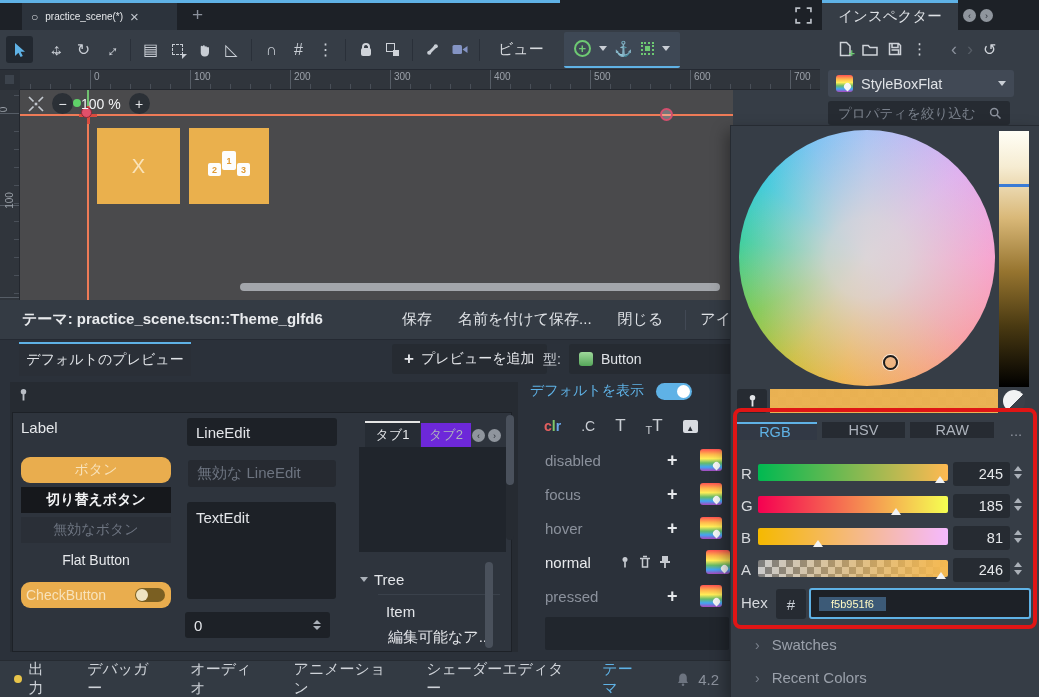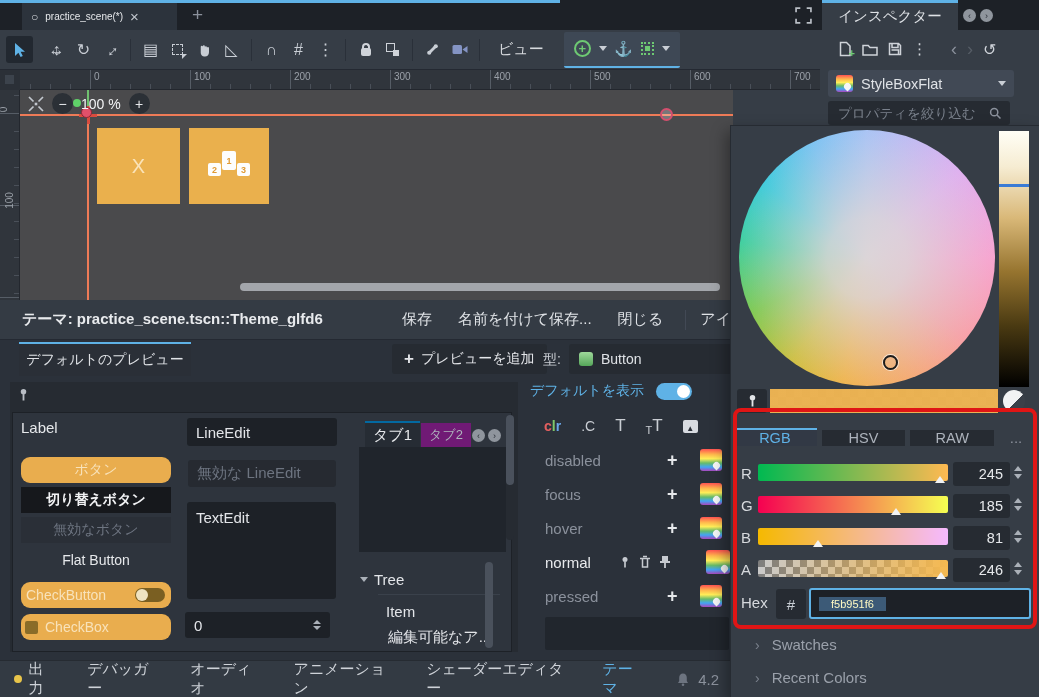--- a/index.html
+++ b/index.html
@@ -86,22 +86,22 @@
   .pv-dis{background:#2a2f37;color:#6d7480;}
   .pv-flat{color:#e6e8eb;background:transparent;}
   .cb-toggle{position:absolute;right:6px;width:30px;height:14px;border-radius:7px;background:#7a5f22;}
   .cb-toggle i{position:absolute;left:1px;top:1px;width:12px;height:12px;border-radius:50%;background:#efe3c2;}
   .cb-box{width:13px;height:13px;background:#8a6c28;border-radius:2px;margin:0 7px 0 4px;flex:0 0 auto;}
   .pv-input{position:absolute;background:#1d2127;border-radius:3px;color:#e3e5e9;display:flex;align-items:center;padding:0 9px;box-sizing:border-box;font-size:15px;}
   .spin-arrows{margin-left:auto;display:flex;flex-direction:column;gap:2px;}
   .spin-arrows i{width:0;height:0;border-left:4px solid transparent;border-right:4px solid transparent;}
   .spin-arrows i.up{border-bottom:4px solid #aab0b8;}
   .spin-arrows i.dn{border-top:4px solid #aab0b8;}
-  .pv-tab1{position:absolute;left:352px;top:8px;width:55px;height:26px;background:#262c34;border-top:2px solid #0369a1;box-sizing:border-box;display:flex;align-items:center;justify-content:center;font-size:15px;color:#e6e8eb;}
-  .pv-tab2{position:absolute;left:408px;top:10px;width:50px;height:24px;background:#701a75;display:flex;align-items:center;justify-content:center;font-size:13px;color:#aeb4bc;}
+  .pv-tab1{position:absolute;left:352px;top:8px;width:55px;height:26px;background:#262c34;border-top:2px solid #e5e5e5;box-sizing:border-box;display:flex;align-items:center;justify-content:center;font-size:13px;color:#e6e8eb;}
+  .pv-tab2{position:absolute;left:408px;top:10px;width:50px;height:24px;background:#6d28d9;display:flex;align-items:center;justify-content:center;font-size:13px;color:#aeb4bc;}
   .circ{width:13px;height:13px;border-radius:50%;background:#8f959d;color:#2a2f37;font-size:9px;display:flex;align-items:center;justify-content:center;}
   .pv-tabpanel{position:absolute;left:346px;top:34px;width:147px;height:105px;background:#20252c;}
   .tree-chev{width:0;height:0;border-left:4px solid transparent;border-right:4px solid transparent;border-top:5px solid #aab0b8;margin-right:6px;}
   .vscroll{position:absolute;border-radius:4px;background:#4a515c;}
   
   .dtabs{position:absolute;left:530px;top:112px;width:200px;height:28px;display:flex;align-items:center;gap:20px;padding-left:14px;}
   .dtab{color:#c9cdd3;font-size:14px;display:flex;align-items:flex-end;}
   .img-ico{width:15px;height:13px;background:#d8dbe0;border-radius:2px;display:flex;align-items:flex-end;justify-content:center;color:#2a2f37;font-size:8px;line-height:9px;}
   .style-row{position:absolute;left:545px;width:188px;height:26px;display:flex;align-items:center;}
   .style-row .nm{color:#8b919c;font-size:15px;}
@@ -135,21 +135,21 @@
   .wheel-cursor{position:absolute;left:144px;top:225px;width:11px;height:11px;border:2px solid #1d1d1d;border-radius:50%;box-shadow:0 0 0 1px rgba(255,255,255,.65);}
   .vslider{position:absolute;left:268px;top:5px;width:30px;height:256px;
     background:linear-gradient(to bottom,#fffef6 0%,#f6ecd2 14%,#d9b878 34%,#96742f 55%,#4a3a12 76%,#000 100%);}
   .vslider i{position:absolute;left:0;top:53px;width:100%;height:3px;background:#3a7bd5;}
   .samplerow{position:absolute;left:6px;top:263px;width:296px;height:24px;display:flex;align-items:center;gap:3px;}
   .eyedrop-btn{width:30px;height:24px;background:#262b32;border-radius:3px;display:flex;align-items:center;justify-content:center;}
   .sample-bar{width:228px;height:24px;background:
       linear-gradient(rgba(236,178,80,.97),rgba(236,178,80,.97)),
       repeating-conic-gradient(#b9b9b9 0 25%,#8b8b8b 0 50%);background-size:100% 100%,16px 16px;}
   .compare-circ{width:22px;height:22px;border-radius:50%;background:linear-gradient(135deg,#f2f3f4 55%,#3a4049 55%);margin-left:2px;}
-  .cp-tabs{position:absolute;left:2px;top:296px;width:300px;height:24px;display:flex;align-items:flex-end;gap:5px;}
+  .cp-tabs{position:absolute;left:2px;top:296px;width:300px;height:24px;display:flex;align-items:flex-start;gap:5px;}
   .cp-tab{flex:1;display:flex;align-items:center;justify-content:center;font-size:14.5px;background:#262b32;color:#adb3bc;}
   .cp-tab.active{background:#323945;border-top:2px solid #5fb2e6;box-sizing:border-box;color:#5fb2e6;}
   .cp-more{width:34px;display:flex;align-items:center;justify-content:center;color:#8b919c;background:transparent;}
   .sl-row{position:absolute;left:0;width:308px;height:26px;}
   .sl-row .lbl{position:absolute;left:10px;top:3px;color:#d6d9dd;}
   .track{position:absolute;left:27px;top:2px;width:190px;height:17px;border-radius:2px;}
   .thumb{position:absolute;top:12px;width:0;height:0;border-left:5px solid transparent;border-right:5px solid transparent;border-bottom:7px solid #f2f3f4;}
   .valbox{position:absolute;left:222px;top:0;width:57px;height:24px;background:#262b32;border-radius:3px;color:#e6e8eb;display:flex;align-items:center;justify-content:flex-end;padding-right:7px;box-sizing:border-box;font-size:14.5px;}
   .spin2{position:absolute;left:283px;top:4px;display:flex;flex-direction:column;gap:3px;}
   .spin2 i{width:0;height:0;border-left:4px solid transparent;border-right:4px solid transparent;}
@@ -347,24 +347,20 @@
         <div class="pv-btn pv-orange" style="top:44px;">ボタン</div>
         <div class="pv-btn pv-black" style="top:74px;">切り替えボタン</div>
         <div class="pv-btn pv-dis" style="top:104px;">無効なボタン</div>
         <div class="pv-btn pv-flat" style="top:134px;">Flat Button</div>
         <div class="pv-btn pv-orange" style="top:169px;justify-content:flex-start;padding-left:5px;box-sizing:border-box;">
           <span>CheckButton</span>
           <span class="cb-toggle">
               <i></i>
             </span>
         </div>
-        <div class="pv-btn pv-orange" style="top:201px;justify-content:flex-start;box-sizing:border-box;">
-          <i class="cb-box"></i>
-          <span>CheckBox</span>
-        </div>
 
         <div class="pv-input" style="left:174px;top:5px;width:150px;height:28px;">LineEdit</div>
         <div class="pv-input" style="left:175px;top:47px;width:148px;height:27px;background:#262a31;color:#6d7480;">無効な LineEdit</div>
         <div class="pv-input" style="left:174px;top:89px;width:149px;height:97px;align-items:flex-start;padding-top:7px;">TextEdit</div>
         <div class="pv-input" style="left:172px;top:199px;width:145px;height:26px;">
           <span>0</span>
           <span class="spin-arrows">
               <i class="up"></i>
               <i class="dn"></i>
             </span>

